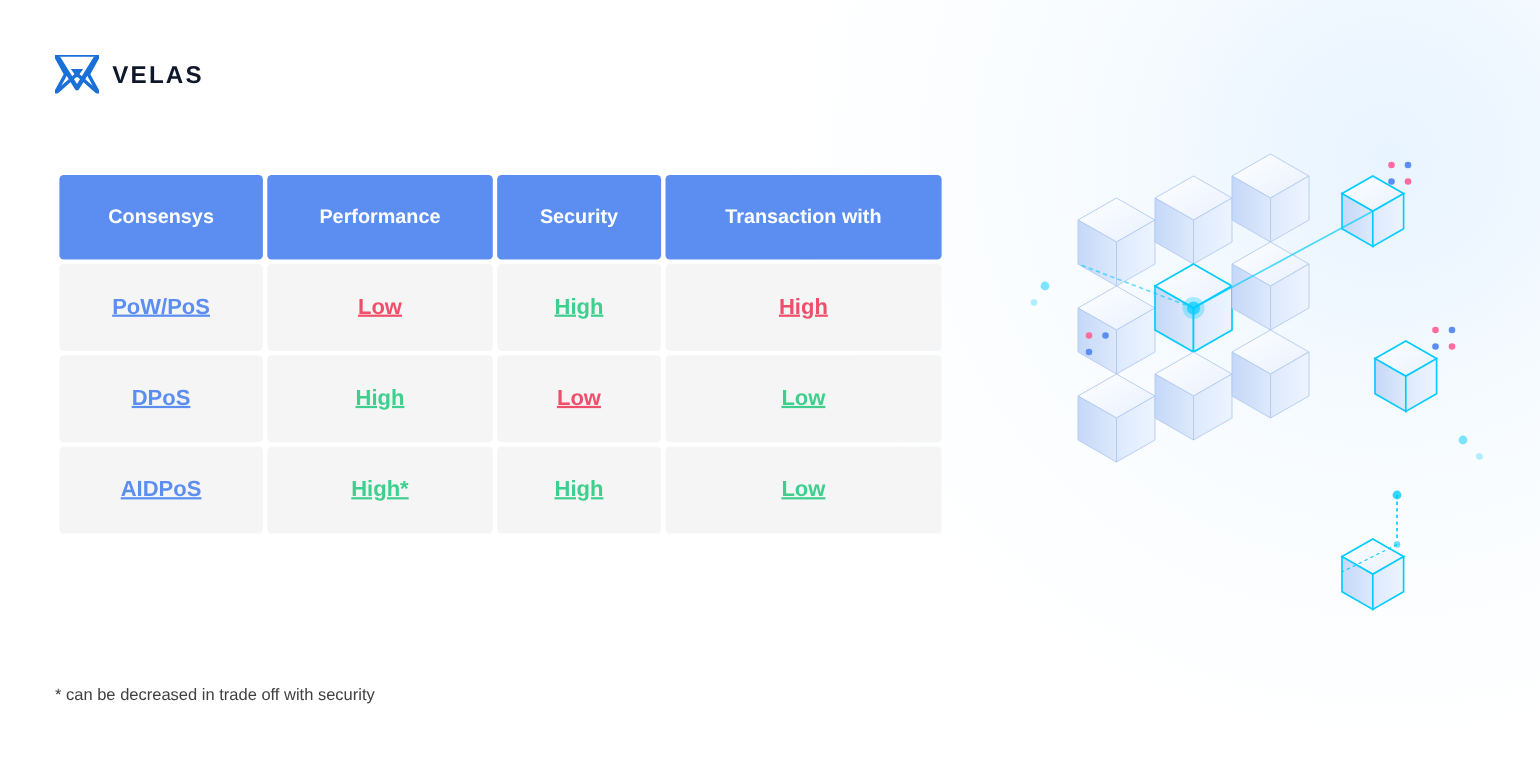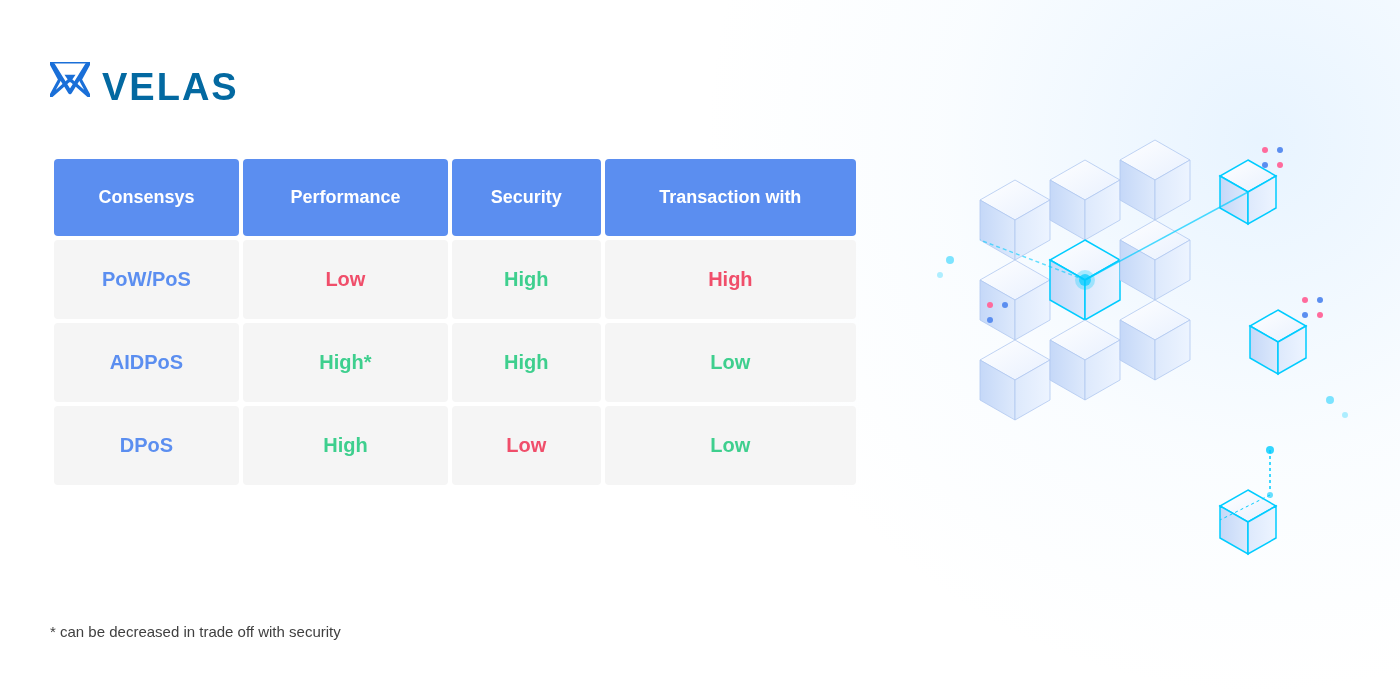--- a/index.html
+++ b/index.html
@@ -33,25 +33,24 @@
       align-items: center;
       gap: 12px;
     }
 
     .logo-icon {
       width: 40px;
       height: 35px;
     }
 
     .logo-text {
-      font-size: 38px;
+      font-size: 22px;
       font-weight: 700;
-      color: #0369a1;
+      color: #0f172a;
       letter-spacing: 2px;
-      margin-top: 16px;
     }
 
     
     .table-container {
       position: absolute;
       top: 155px;
       left: 50px;
       width: 810px;
     }
 
@@ -74,20 +73,21 @@
     }
 
     
     .comparison-table tbody tr td {
       background: #f5f5f5;
       text-align: center;
       padding: 28px 16px;
       border-radius: 4px;
       font-size: 20px;
       font-weight: 600;
+      text-decoration: underline;
     }
 
     .cell-consensys {
       color: #5b8ef0;
     }
 
     .cell-green {
       color: #3ecf8e;
     }
 
@@ -147,29 +147,29 @@
       </tr>
     </thead>
     <tbody>
       <tr>
         <td class="cell-consensys">PoW/PoS</td>
         <td class="cell-red">Low</td>
         <td class="cell-green">High</td>
         <td class="cell-red">High</td>
       </tr>
       <tr>
+        <td class="cell-consensys">DPoS</td>
+        <td class="cell-green">High</td>
+        <td class="cell-red">Low</td>
+        <td class="cell-green">Low</td>
+      </tr>
+      <tr>
         <td class="cell-consensys">AIDPoS</td>
         <td class="cell-green">High*</td>
         <td class="cell-green">High</td>
-        <td class="cell-green">Low</td>
-      </tr>
-      <tr>
-        <td class="cell-consensys">DPoS</td>
-        <td class="cell-green">High</td>
-        <td class="cell-red">Low</td>
         <td class="cell-green">Low</td>
       </tr>
     </tbody>
   </table>
 </div>
 
 <div class="footnote">* can be decreased in trade off with security</div>
 
 <div class="illustration">
   <svg class="cube-grid" viewBox="0 0 480 530" xmlns="http://www.w3.org/2000/svg">

